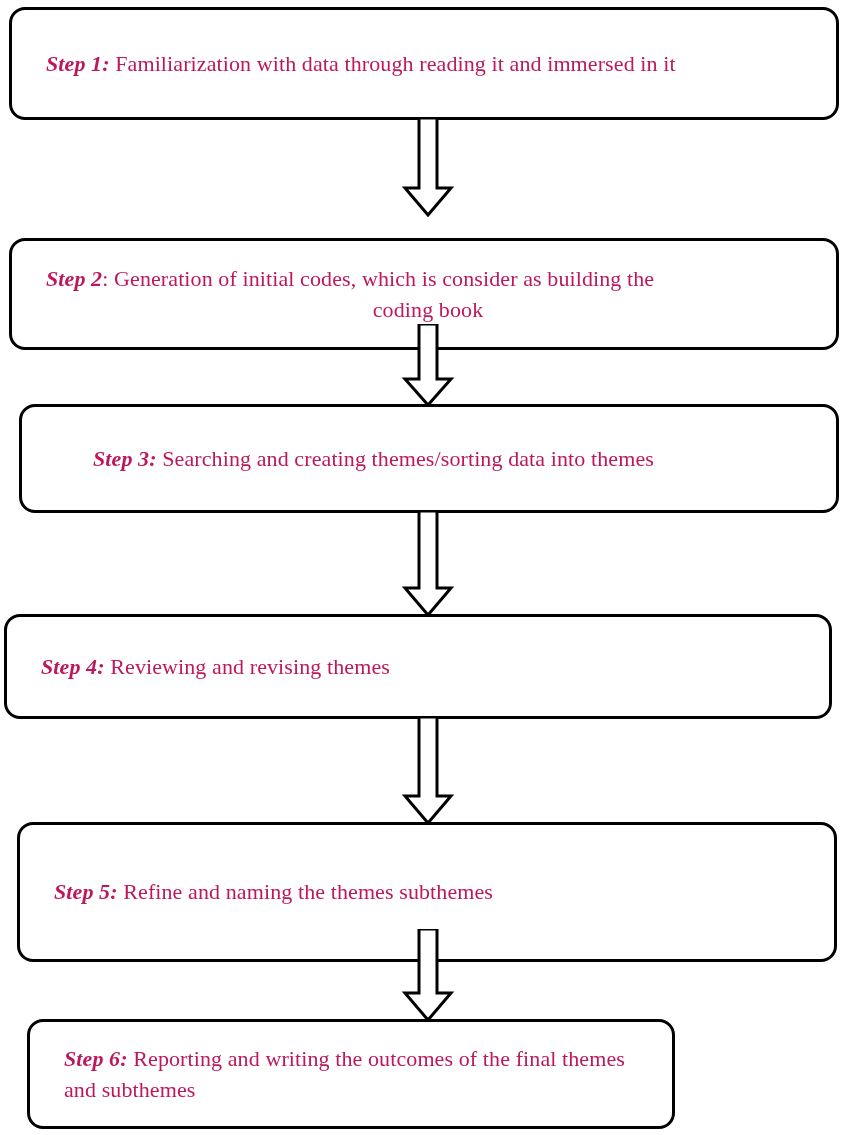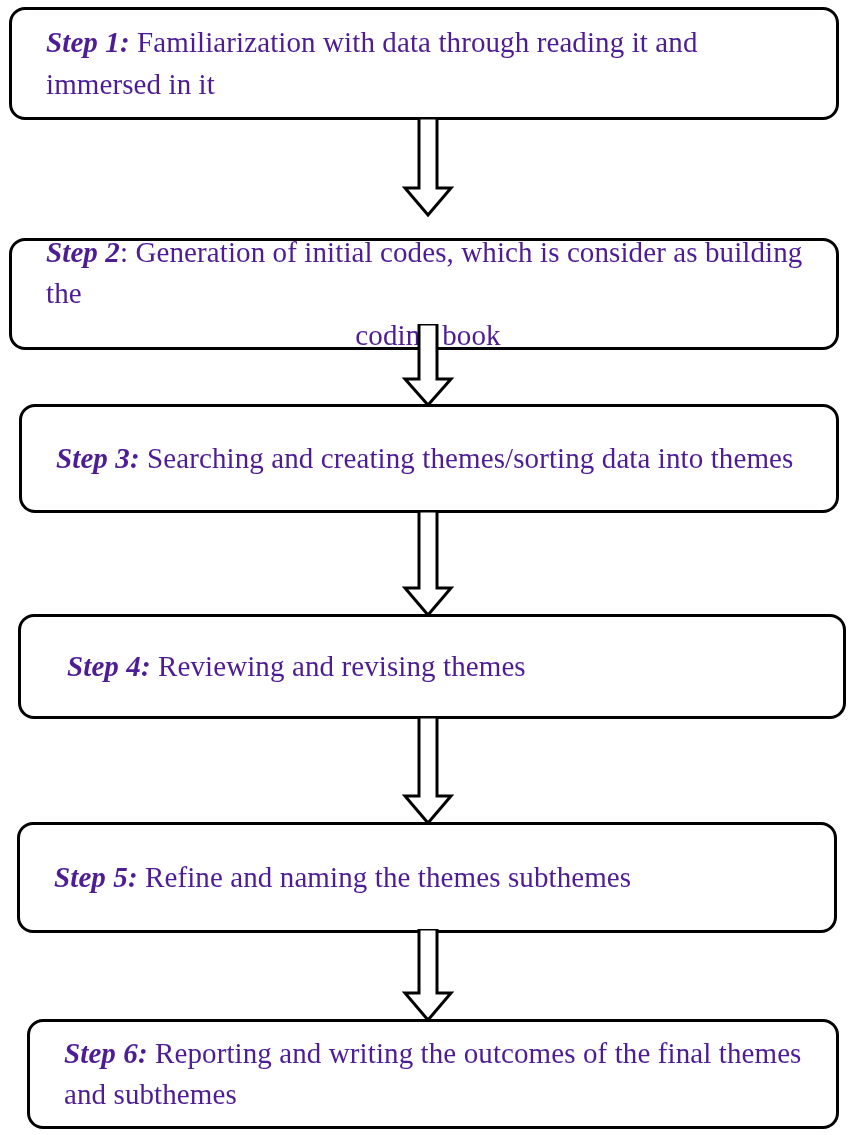--- a/index.html
+++ b/index.html
@@ -32,23 +32,23 @@
     display: flex;
     align-items: center;
     justify-content: flex-start;
   }
 
   .step-text {
     display: block;
     width: 100%;
     box-sizing: border-box;
     padding: 0 26px 0 34px;
-    font-size: 29px;
+    font-size: 22px;
     line-height: 1.42;
-    color: #4c1d95;
+    color: #be185d;
     letter-spacing: 0.1px;
   }
 
   .step-label {
     font-weight: bold;
     font-style: italic;
   }
 
   .step-colon-plain {
     font-weight: normal;
@@ -58,24 +58,24 @@
   .step-body {
     font-weight: normal;
     font-style: normal;
   }
 
   .align-left  { text-align: left; }
 
   
   #box-step-1 { left: 9px;  top: 7px;    width: 830px; height: 113px; }
   #box-step-2 { left: 9px;  top: 214px;  width: 830px; height: 112px; margin-top: 24px; }
-  #box-step-3 { left: 19px; top: 404px;  width: 820px; height: 109px; }
-  #box-step-4 { left: 18px; top: 614px;  width: 828px; height: 105px; padding-left: 12px; }
-  #box-step-5 { left: 17px; top: 822px;  width: 820px; height: 111px; }
-  #box-step-6 { left: 27px; top: 1019px; width: 812px; height: 110px; font-family: Liberation Serif, serif; }
+  #box-step-3 { left: 19px; top: 404px;  width: 820px; height: 109px; padding-left: 37px; }
+  #box-step-4 { left: 4px; top: 614px;  width: 828px; height: 105px; }
+  #box-step-5 { left: 17px; top: 822px;  width: 820px; height: 140px; }
+  #box-step-6 { left: 27px; top: 1019px; width: 648px; height: 110px; font-family: Liberation Serif, serif; }
 
   
   #text-step-2 { text-align: center; }
   #text-step-2 .line-1 { display: block; text-align: left; }
   #text-step-2 .line-2 { display: block; text-align: center; font-family: Liberation Serif, serif; }
 
   
   .connector {
     position: absolute;
     overflow: visible;

